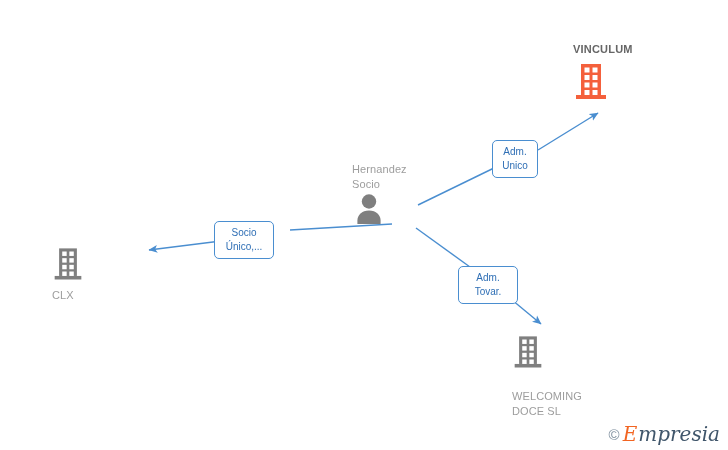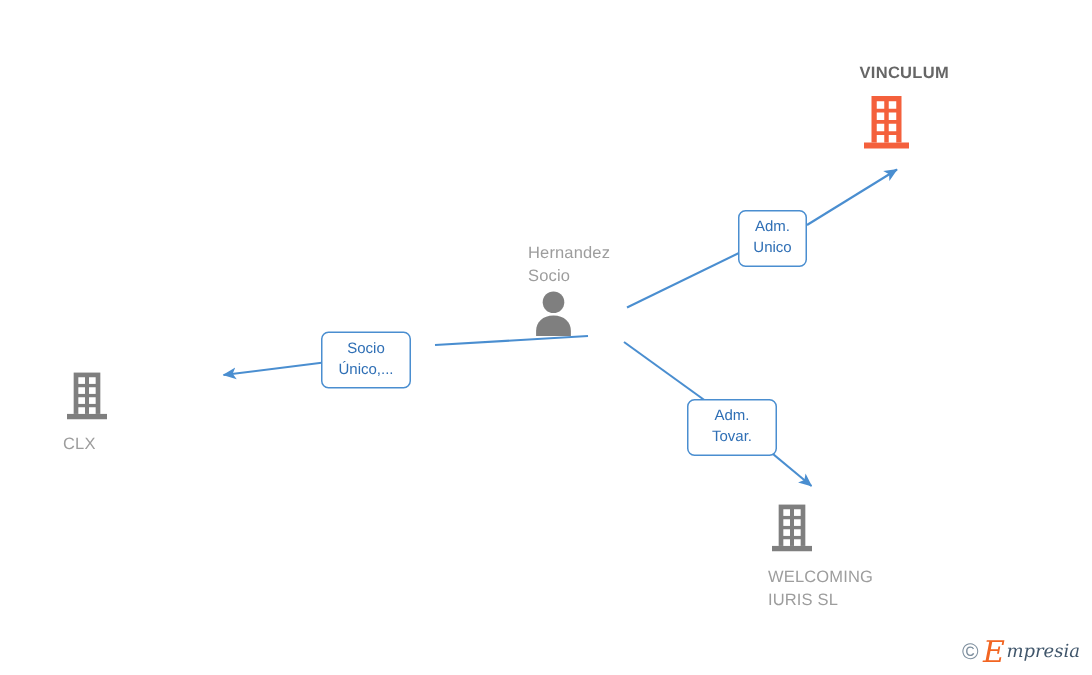--- a/index.html
+++ b/index.html
@@ -83,21 +83,21 @@
     font-family: "DejaVu Serif", serif;
     font-style: italic;
     font-size: 20px;
     color: #f26522;
     line-height: 1;
     margin-right: -2px;
   }
   #watermark .wm-rest {
     font-family: "DejaVu Serif", serif;
     font-style: italic;
-    font-size: 12px;
+    font-size: 20px;
     color: #40566b;
     line-height: 1;
   }
 </style>
 </head>
 <body>
 
 <div id="canvas">
 
   <svg id="edges" viewBox="0 0 728 450" width="728" height="450">
@@ -146,21 +146,21 @@
         <rect x="11.5" y="13" width="5" height="5" fill="#ffffff"></rect>
         <rect x="19.5" y="13" width="5" height="5" fill="#ffffff"></rect>
         <rect x="11.5" y="20.5" width="5" height="5" fill="#ffffff"></rect>
         <rect x="19.5" y="20.5" width="5" height="5" fill="#ffffff"></rect>
         <rect x="11.5" y="28" width="5" height="5" fill="#ffffff"></rect>
         <rect x="19.5" y="28" width="5" height="5" fill="#ffffff"></rect>
       </svg>
     </span>
   </div>
 
-  <div class="node" style="left:42px; top:246px; width:120px;">
+  <div class="node" style="left:52px; top:246px; width:120px;">
     <span class="icon-wrap">
       <svg width="32" height="35" viewBox="0 0 36 38">
         <rect x="8" y="2" width="20" height="31" fill="#7f7f7f"></rect>
         <rect x="3" y="33" width="30" height="4" fill="#7f7f7f"></rect>
         <rect x="11.5" y="5.5" width="5" height="5" fill="#ffffff"></rect>
         <rect x="19.5" y="5.5" width="5" height="5" fill="#ffffff"></rect>
         <rect x="11.5" y="13" width="5" height="5" fill="#ffffff"></rect>
         <rect x="19.5" y="13" width="5" height="5" fill="#ffffff"></rect>
         <rect x="11.5" y="20.5" width="5" height="5" fill="#ffffff"></rect>
         <rect x="19.5" y="20.5" width="5" height="5" fill="#ffffff"></rect>
@@ -181,23 +181,23 @@
         <rect x="11.5" y="5.5" width="5" height="5" fill="#ffffff"></rect>
         <rect x="19.5" y="5.5" width="5" height="5" fill="#ffffff"></rect>
         <rect x="11.5" y="13" width="5" height="5" fill="#ffffff"></rect>
         <rect x="19.5" y="13" width="5" height="5" fill="#ffffff"></rect>
         <rect x="11.5" y="20.5" width="5" height="5" fill="#ffffff"></rect>
         <rect x="19.5" y="20.5" width="5" height="5" fill="#ffffff"></rect>
         <rect x="11.5" y="28" width="5" height="5" fill="#ffffff"></rect>
         <rect x="19.5" y="28" width="5" height="5" fill="#ffffff"></rect>
       </svg>
     </span>
-    <div class="node-label" style="margin-top:4px;">
+    <div class="node-label" style="margin-top:16px;">
       <div>WELCOMING</div>
-      <div>IURIS SL</div>
+      <div>DOCE SL</div>
     </div>
   </div>
 
   <div class="rel-box" style="left:492px; top:140px; width:46px;">
     <span>Adm.</span>
     <span>Unico</span>
   </div>
 
   <div class="rel-box" style="left:214px; top:221px; width:60px;">
     <span>Socio</span>

